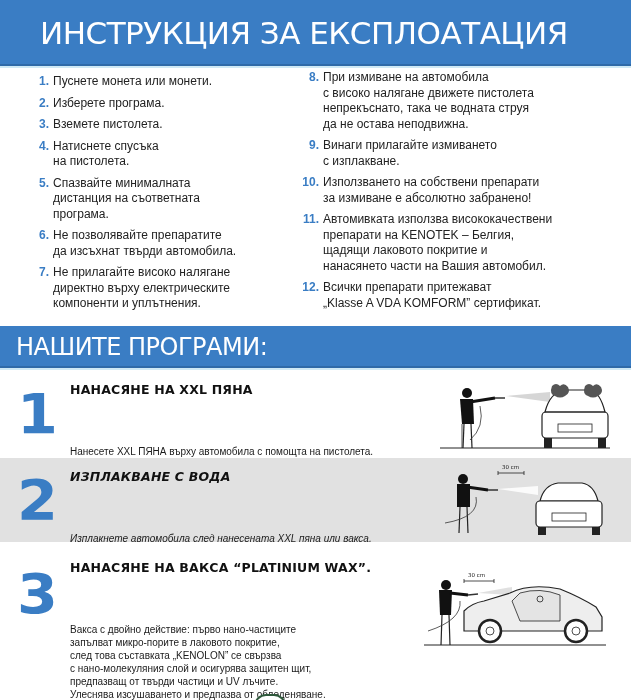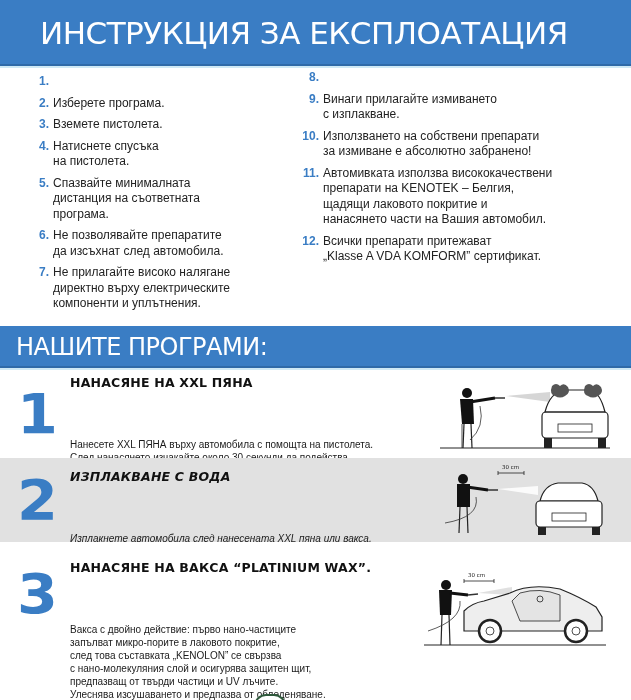--- a/index.html
+++ b/index.html
@@ -41,21 +41,21 @@
     position: absolute; left: 18px;
     font-family: "DejaVu Sans", sans-serif; font-weight: bold;
     color: #3a7dc4; font-size: 56px; line-height: 56px;
     transform: scaleX(1.05);
   }
   #program-1 .bignum { top: 14px; }
   #program-2 .bignum { top: 14px; }
   #program-3 .bignum { top: 24px; }
 
   .ptext { position: absolute; left: 70px; width: 345px; }
-  #program-1 .ptext { top: 3px; }
+  #program-1 .ptext { top: 10px; }
   #program-2 .ptext { top: 11px; font-style: italic; }
   #program-3 .ptext { top: 18px; }
   .ptitle { font-family: "DejaVu Sans", sans-serif; font-weight: bold; font-size: 12.5px; letter-spacing: 0.2px; color: #111; margin-bottom: 2px; }
   .pbody { font-size: 10px; line-height: 13.2px; color: #1a1a1a; white-space: pre-line; margin-top: 48px; }
   #program-3 .pbody { line-height: 13px; }
 
   .illus { position: absolute; }
   #illus-1 { left: 440px; top: 382px; width: 170px; height: 70px; }
   #illus-2 { left: 440px; top: 459px; width: 170px; height: 80px; }
   #illus-3 { left: 420px; top: 565px; width: 190px; height: 90px; }
@@ -69,20 +69,21 @@
 <body>
 
 <div class="banner" id="banner-top">
   <span>ИНСТРУКЦИЯ ЗА ЕКСПЛОАТАЦИЯ</span>
 </div>
 
 <div class="instructions">
   <div class="col" id="col-left">
     <div class="item">
         <span class="num">1.</span>
+        <span class="text">Пуснете монета или монети.</span>
       </div>
     <div class="item">
         <span class="num">2.</span>
         <span class="text">Изберете програма.</span>
       </div>
     <div class="item">
         <span class="num">3.</span>
         <span class="text">Вземете пистолета.</span>
       </div>
     <div class="item">
@@ -92,32 +93,36 @@
       </div>
     <div class="item">
         <span class="num">5.</span>
         <span class="text">Спазвайте минималната
 дистанция на съответната
 програма.</span>
       </div>
     <div class="item">
         <span class="num">6.</span>
         <span class="text">Не позволявайте препаратите
-да изсъхнат след автомобила.</span>
+да изсъхнат твърди автомобила.</span>
       </div>
     <div class="item">
         <span class="num">7.</span>
         <span class="text">Не прилагайте високо налягане
 директно върху електрическите
 компоненти и уплътнения.</span>
       </div>
   </div>
   <div class="col" id="col-right">
     <div class="item">
         <span class="num">8.</span>
+        <span class="text">При измиване на автомобила
+с високо налягане движете пистолета
+непрекъснато, така че водната струя
+да не остава неподвижна.</span>
       </div>
     <div class="item">
         <span class="num">9.</span>
         <span class="text">Винаги прилагайте измиването
 с изплакване.</span>
       </div>
     <div class="item">
         <span class="num">10.</span>
         <span class="text">Използването на собствени препарати
 за измиване е абсолютно забранено!</span>

